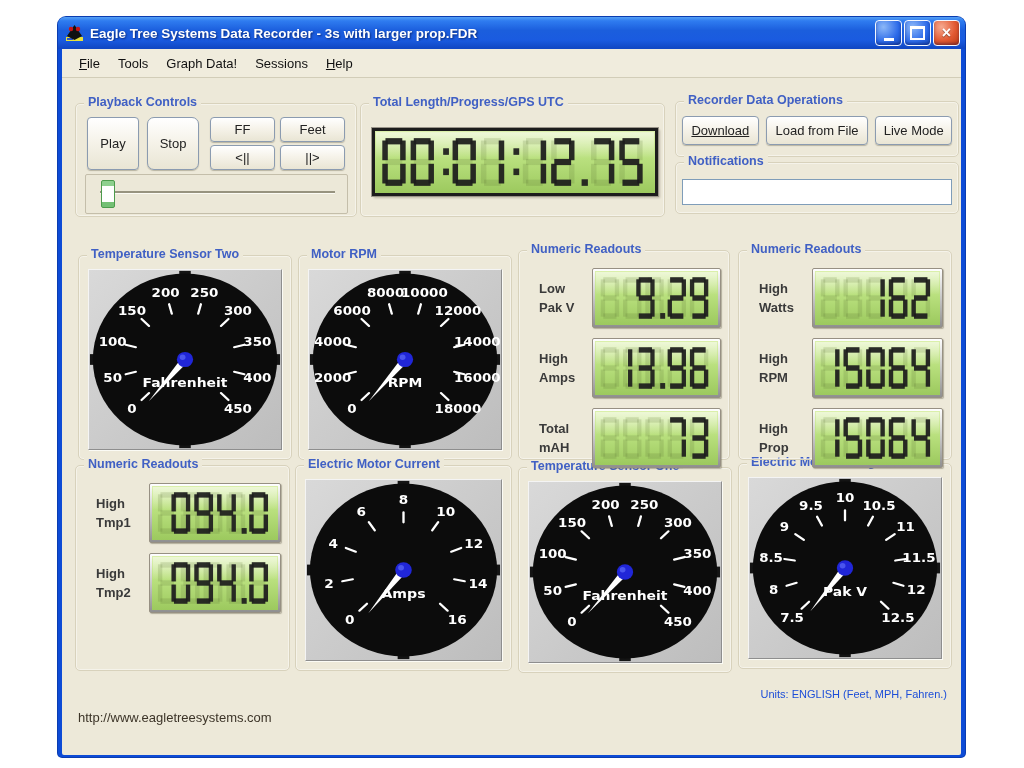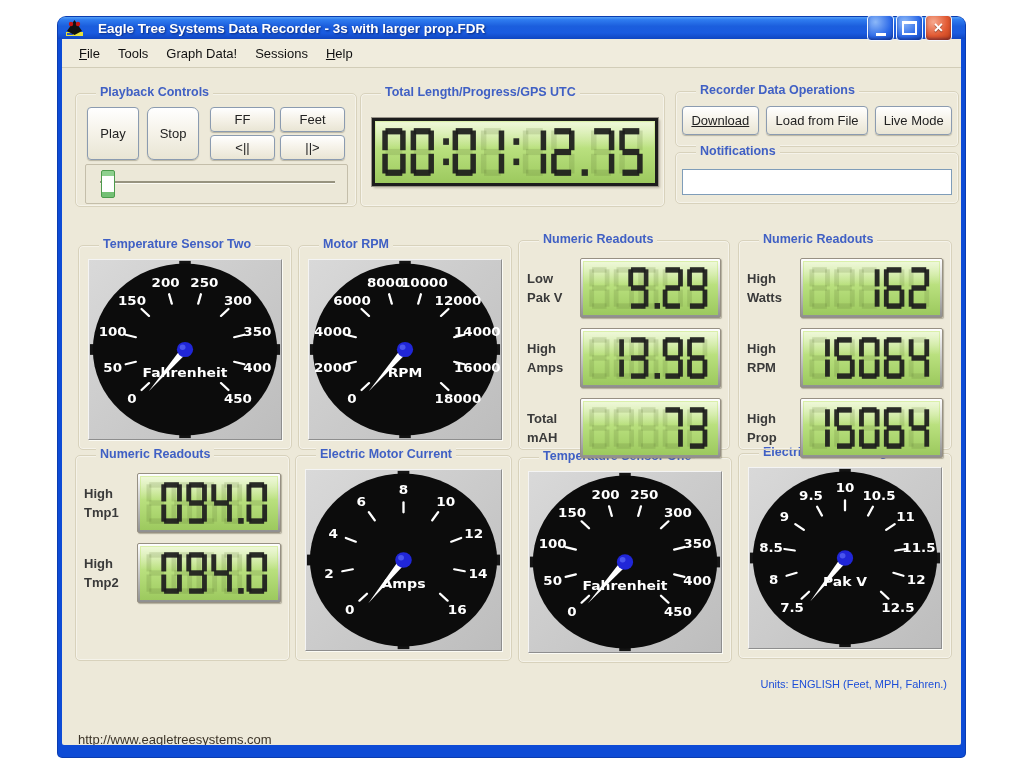--- a/index.html
+++ b/index.html
@@ -1,69 +1,69 @@
 <!DOCTYPE html>
 <html><head>
 <meta charset="utf-8">
 <style>
   html,body{margin:0;padding:0;}
   body{width:1024px;height:768px;background:#ffffff;font-family:"Liberation Sans",sans-serif;overflow:hidden;position:relative;}
 
   
   .window{position:absolute;left:58px;top:17px;width:907px;height:740px;background:#0d4bd6;border-radius:8px 8px 4px 4px;box-shadow:0 0 0 1px #0a3cb0;}
-  .titlebar{height:22px;display:flex;align-items:center;padding:0 13px 0 7px;border-radius:7px 7px 0 0;
-    background:linear-gradient(180deg,#55a0f4 0%,#2f7cf0 12%,#1b5edd 42%,#1a5be0 72%,#1148c4 97%);gap:8px;}
+  .titlebar{height:32px;display:flex;align-items:center;padding:0 5px 0 7px;border-radius:7px 7px 0 0;
+    background:linear-gradient(180deg,#55a0f4 0%,#2f7cf0 12%,#1b5edd 42%,#1a5be0 72%,#1148c4 97%);}
   .app-icon{width:19px;height:18px;flex:0 0 auto;}
   .title-text{flex:1;color:#fff;font-weight:bold;font-size:13.5px;text-shadow:1px 1px 2px rgba(0,20,80,.7);padding-left:6px;white-space:nowrap;overflow:hidden;}
   .tb-btns{display:flex;gap:2px;}
   .tb-btn{width:25px;height:24px;border-radius:4px;border:1px solid #f4f8ff;display:flex;align-items:center;justify-content:center;box-shadow:inset 0 -2px 3px rgba(0,0,60,.35);}
   .tb-blue{background:radial-gradient(circle at 30% 25%,#8cb8f8,#2a68e8 62%,#1549b8);}
   .tb-close{background:radial-gradient(circle at 30% 25%,#f6a98f,#e25a33 55%,#b93a14);}
   .glyph-min{width:10px;height:3px;background:#fff;margin-top:13px;}
   .glyph-max{width:11px;height:9px;border:2px solid #fff;border-top-width:3px;}
   .glyph-close{color:#fff;font-weight:bold;font-size:16px;line-height:1;text-shadow:0 1px 1px rgba(0,0,0,.4);}
 
   .winbody{margin:0 4px 4px 4px;background:#ede9d9;height:706px;border-radius:0 0 2px 2px;overflow:hidden;}
   .menubar{height:28px;background:#f0ecdd;border-bottom:1px solid #d2cdb8;display:flex;align-items:center;padding-left:8px;}
   .menu-item{padding:4px 9px;font-size:13px;color:#111;cursor:default;}
   .client{position:relative;height:677px;}
 
   
   .group{position:absolute;border:1px solid #d8d2bc;border-radius:5px;box-shadow:inset 0 0 0 1px rgba(255,255,255,.45);}
-  .glabel{position:absolute;top:-9px;left:8px;background:#ede9d9;padding:0 4px;font-size:12.5px;font-weight:bold;color:#4060c4;white-space:nowrap;margin-left:12px;}
+  .glabel{position:absolute;top:-9px;left:8px;background:#ede9d9;padding:0 4px;font-size:12.5px;font-weight:bold;color:#4060c4;white-space:nowrap;}
 
   
   .btn{display:flex;align-items:center;justify-content:center;background:linear-gradient(180deg,#ffffff,#f6f3ea 45%,#e9e5d4);
        border:1px solid #8b9bb0;border-radius:4px;font-size:13px;color:#222;box-shadow:0 1px 1px rgba(120,115,95,.45);position:absolute;}
 
   
   .slider-panel{position:absolute;left:9px;top:70px;width:261px;height:38px;border:1px solid #c4beaa;border-radius:2px;background:#ece8d8;}
   .groove{position:absolute;left:14px;right:12px;top:16px;height:2px;background:#97937f;border-bottom:1px solid #fcfbf4;}
   .thumb{position:absolute;left:10px;top:5px;width:12px;height:26px;border:1px solid #4c9b4c;border-radius:2px;
          background:linear-gradient(180deg,#8ed08e 0 20%,#ffffff 20% 80%,#74c074 80% 100%);}
 
   
   .clock-frame{position:absolute;left:11px;top:24px;width:280px;height:62px;border:3px solid #1c1c1c;
                box-shadow:0 0 0 1px #9a958a,2px 2px 2px rgba(120,115,95,.4);}
   .clock-frame svg,.lcd-frame svg{width:100%;height:100%;display:block;}
   .lcd-frame{flex:1;height:54px;background:linear-gradient(180deg,#ffffff,#8f8f8f);padding:2px;border:1px solid #979083;border-radius:2px;box-shadow:1px 1px 1px rgba(120,115,95,.5);}
 
   
-  .ro-col{position:absolute;left:0;right:0;top:0;bottom:0;display:flex;flex-direction:column;gap:10px;padding:17px 8px 0 8px;box-sizing:border-box;}
+  .ro-col{position:absolute;left:0;right:0;top:0;bottom:0;display:flex;flex-direction:column;gap:10px;padding:17px 8px 0 20px;box-sizing:border-box;}
   .ro-row{display:flex;align-items:center;gap:6px;}
   .ro-label{width:47px;flex:0 0 auto;font-size:13px;font-weight:bold;color:#3a3a3a;line-height:1.5;white-space:pre-line;}
 
   
   .gauge-panel{position:absolute;left:9px;top:13px;right:9px;bottom:9px;background:linear-gradient(135deg,#d9d9d9,#bdbdbd);
                border:1px solid #8e8e8e;border-top-color:#f4f4f4;border-left-color:#f4f4f4;box-shadow:1px 1px 0 #fbfbf5;}
   .gauge-panel svg{width:100%;height:100%;display:block;}
 
   
   .notif-input{position:absolute;left:6px;top:16px;right:6px;height:26px;border:1px solid #7f9db9;background:#fff;font-size:13px;padding:2px 4px;box-sizing:border-box;}
-  .footer-url{position:absolute;left:16px;top:664px;font-size:13px;color:#3c3428;}
+  .footer-url{position:absolute;left:16px;top:632px;font-size:13px;color:#3c3428;}
   .footer-units{position:absolute;right:14px;top:610px;font-size:11px;color:#1d4ed8;text-align:right;}
   .footer-copy{position:absolute;right:14px;top:629px;font-size:13px;color:#3c3428;text-align:right;}
 </style>
 </head>
 <body>
 
 <div class="window">
   <div class="titlebar">
     <svg class="app-icon" viewBox="0 0 19 18">
       <rect x="1" y="13" width="17" height="4" fill="#e8e23a"></rect>

